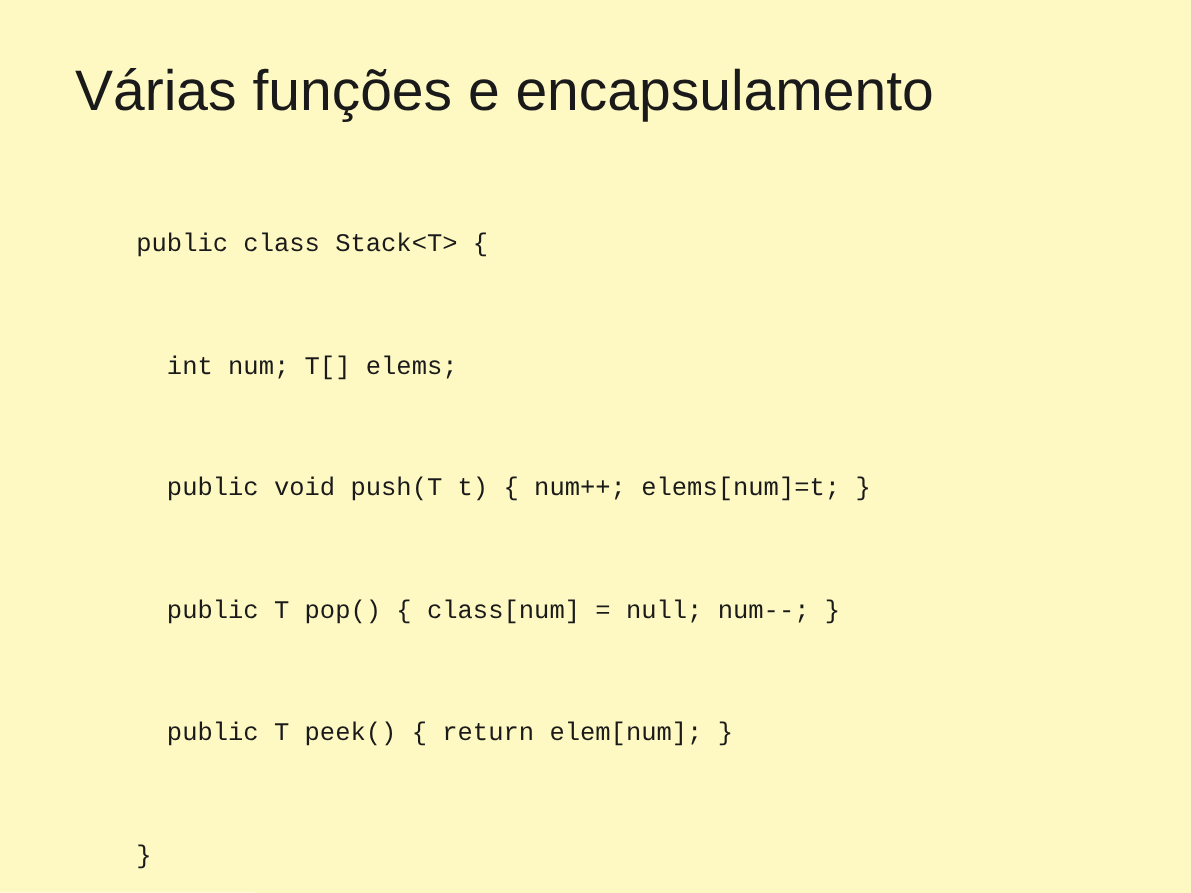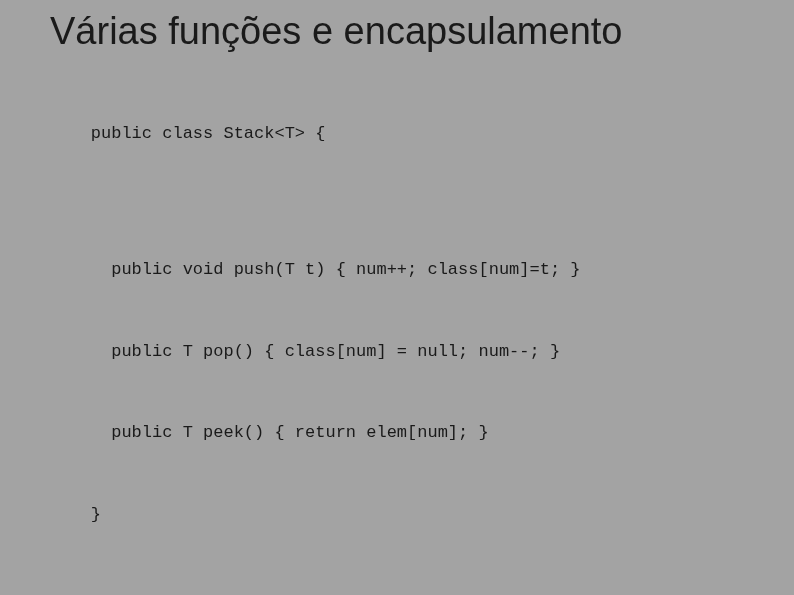--- a/index.html
+++ b/index.html
@@ -12,25 +12,24 @@
       width: 794px;
       height: 595px;
       background-color: #ffffff;
       font-family: Arial, Helvetica, sans-serif;
       overflow: hidden;
     }
 
     .slide-container {
       width: 794px;
       height: 595px;
-      background: #a3a3a3;
+      background: #fef9c3;
       padding: 40px 50px;
       display: flex;
       flex-direction: column;
-      justify-content: flex-end;
     }
 
     .slide-title {
       font-size: 38px;
       font-weight: normal;
       color: #1a1a1a;
       margin-bottom: 40px;
       font-family: Arial, Helvetica, sans-serif;
     }
 
@@ -44,22 +43,23 @@
   </style>
 </head>
 <body>
 
 <div class="slide-container">
   <h1 class="slide-title">Várias funções e encapsulamento</h1>
 
   <div class="code-block">
     <span>public class Stack&lt;T&gt; {</span>
     <br>
+    <span>  int num; T[] elems;</span>
     <br>
-    <span>  public void push(T t) { num++; class[num]=t; }</span>
+    <span>  public void push(T t) { num++; elems[num]=t; }</span>
     <br>
     <span>  public T pop() { class[num] = null; num--; }</span>
     <br>
     <span>  public T peek() { return elem[num]; }</span>
     <br>
     <span>}</span>
   </div>
 </div>
 
 </body></html>

